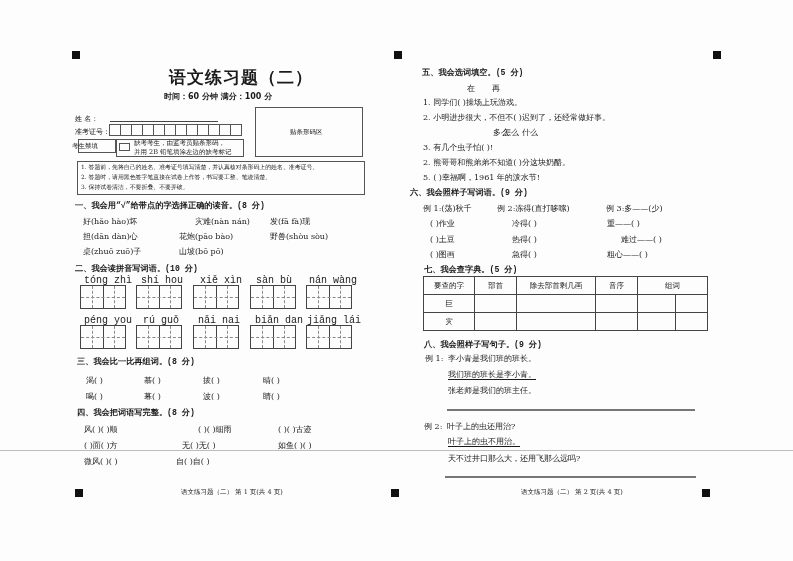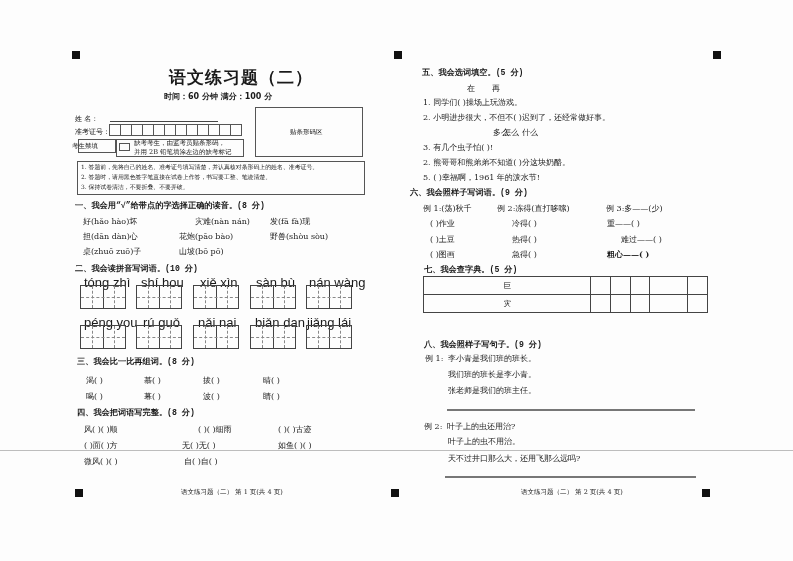--- a/index.html
+++ b/index.html
@@ -19,24 +19,24 @@
   .txt { font-size:8px; white-space:nowrap; }
   .tiny { font-size:6.5px; white-space:nowrap; }
   .box { position:absolute; border:1px solid #555; box-sizing:border-box; }
   .idcells { position:absolute; display:flex; height:12px; }
   .idcells span { width:12px; height:12px; border:1px solid #555; box-sizing:border-box; margin-left:-1px; }
   .grid { position:absolute; width:46px; height:24px; border:1.2px solid #444; box-sizing:border-box; }
   .grid .mid { position:absolute; left:50%; top:0; bottom:0; border-left:1.2px solid #444; }
   .grid .dh { position:absolute; left:0; right:0; top:50%; border-top:1px dashed #888; }
   .grid .dv1 { position:absolute; top:0; bottom:0; left:25%; border-left:1px dashed #888; }
   .grid .dv2 { position:absolute; top:0; bottom:0; left:75%; border-left:1px dashed #888; }
-  .py { position:absolute; font-family:Liberation Sans, sans-serif; font-size:13px; white-space:nowrap;text-align:right; }
+  .py { position:absolute; font-family:Liberation Mono, monospace; font-size:10px; white-space:nowrap;text-align:right; }
   table.dict { position:absolute; left:423px; top:276px; width:285px; border-collapse:collapse; font-size:7.5px; }
   table.dict td { border:1px solid #444; text-align:center; height:17px; padding:0; }
-  .uline { text-underline-offset:2px; }
+  .uline { text-decoration:underline; text-underline-offset:2px; }
   .wline { position:absolute; height:1.5px; background:#777; }
   .footer { font-size:6.5px; white-space:nowrap; }
 </style>
 </head>
 <body>
 
 <div class="mark" style="left:72px;top:51px;"></div>
 <div class="mark" style="left:394px;top:51px;"></div>
 <div class="mark" style="left:713px;top:51px;"></div>
 <div class="mark" style="left:75px;top:489px;"></div>
@@ -178,21 +178,21 @@
 <div class="abs txt" style="left:263px;top:391px;">睛(        )</div>
 
 <div class="abs sec" style="left:77px;top:407px;">四、我会把词语写完整。(8 分)</div>
 <div class="abs txt" style="left:84px;top:424px;">风(    )(    )顺</div>
 <div class="abs txt" style="left:198px;top:424px;">(    )(    )细雨</div>
 <div class="abs txt" style="left:278px;top:424px;">(    )(    )古迹</div>
 <div class="abs txt" style="left:84px;top:440px;">(    )面(    )方</div>
 <div class="abs txt" style="left:182px;top:440px;">无(    )无(    )</div>
 <div class="abs txt" style="left:278px;top:440px;">如鱼(    )(    )</div>
 <div class="abs txt" style="left:84px;top:456px;">微风(    )(    )</div>
-<div class="abs txt" style="left:184px;top:456px;">自(    )自(    )</div>
+<div class="abs txt" style="left:176px;top:456px;">自(    )自(    )</div>
 
 <div class="abs footer" style="left:181px;top:488px;">语文练习题（二）   第 1 页(共 4 页)</div>
 
 <div class="abs sec" style="left:422px;top:67px;">五、我会选词填空。(5 分)</div>
 <div class="abs txt" style="left:467px;top:83px;">在</div>
 <div class="abs txt" style="left:492px;top:83px;">再</div>
 <div class="abs txt" style="left:423px;top:97px;">1. 同学们(        )操场上玩游戏。</div>
 <div class="abs txt" style="left:423px;top:112px;">2. 小明进步很大，不但不(        )迟到了，还经常做好事。</div>
 <div class="abs txt" style="left:467px;top:127px;margin-left:36px;">怎么</div>
 <div class="abs txt" style="left:493px;top:127px;">多么</div>
@@ -206,25 +206,32 @@
 <div class="abs txt" style="left:497px;top:203px;">例 2:冻得(直打哆嗦)</div>
 <div class="abs txt" style="left:606px;top:203px;">例 3:多——(少)</div>
 <div class="abs txt" style="left:430px;top:218px;">(        )作业</div>
 <div class="abs txt" style="left:512px;top:218px;">冷得(                    )</div>
 <div class="abs txt" style="left:607px;top:218px;">重——(              )</div>
 <div class="abs txt" style="left:430px;top:234px;">(        )土豆</div>
 <div class="abs txt" style="left:512px;top:234px;">热得(                    )</div>
 <div class="abs txt" style="left:607px;top:234px;margin-left:14px;">难过——(            )</div>
 <div class="abs txt" style="left:430px;top:249px;">(        )图画</div>
 <div class="abs txt" style="left:512px;top:249px;">急得(                    )</div>
-<div class="abs txt" style="left:607px;top:249px;font-weight:bold;">粗心——(            )</div>
+<div class="abs txt" style="left:607px;top:249px;">粗心——(            )</div>
 
 <div class="abs sec" style="left:424px;top:264px;">七、我会查字典。(5 分)</div>
 <table class="dict">
   <tbody>
+      <tr>
+    <td style="width:50px;">要查的字</td>
+    <td style="width:41px;">部首</td>
+    <td style="width:78px;">除去部首剩几画</td>
+    <td style="width:41px;">音序</td>
+    <td colspan="2">组词</td>
+  </tr>
   <tr>
     <td>巨</td>
     <td></td>
     <td></td>
     <td></td>
     <td style="width:37px;"></td>
     <td></td>
   </tr>
   <tr>
     <td>灾</td>

